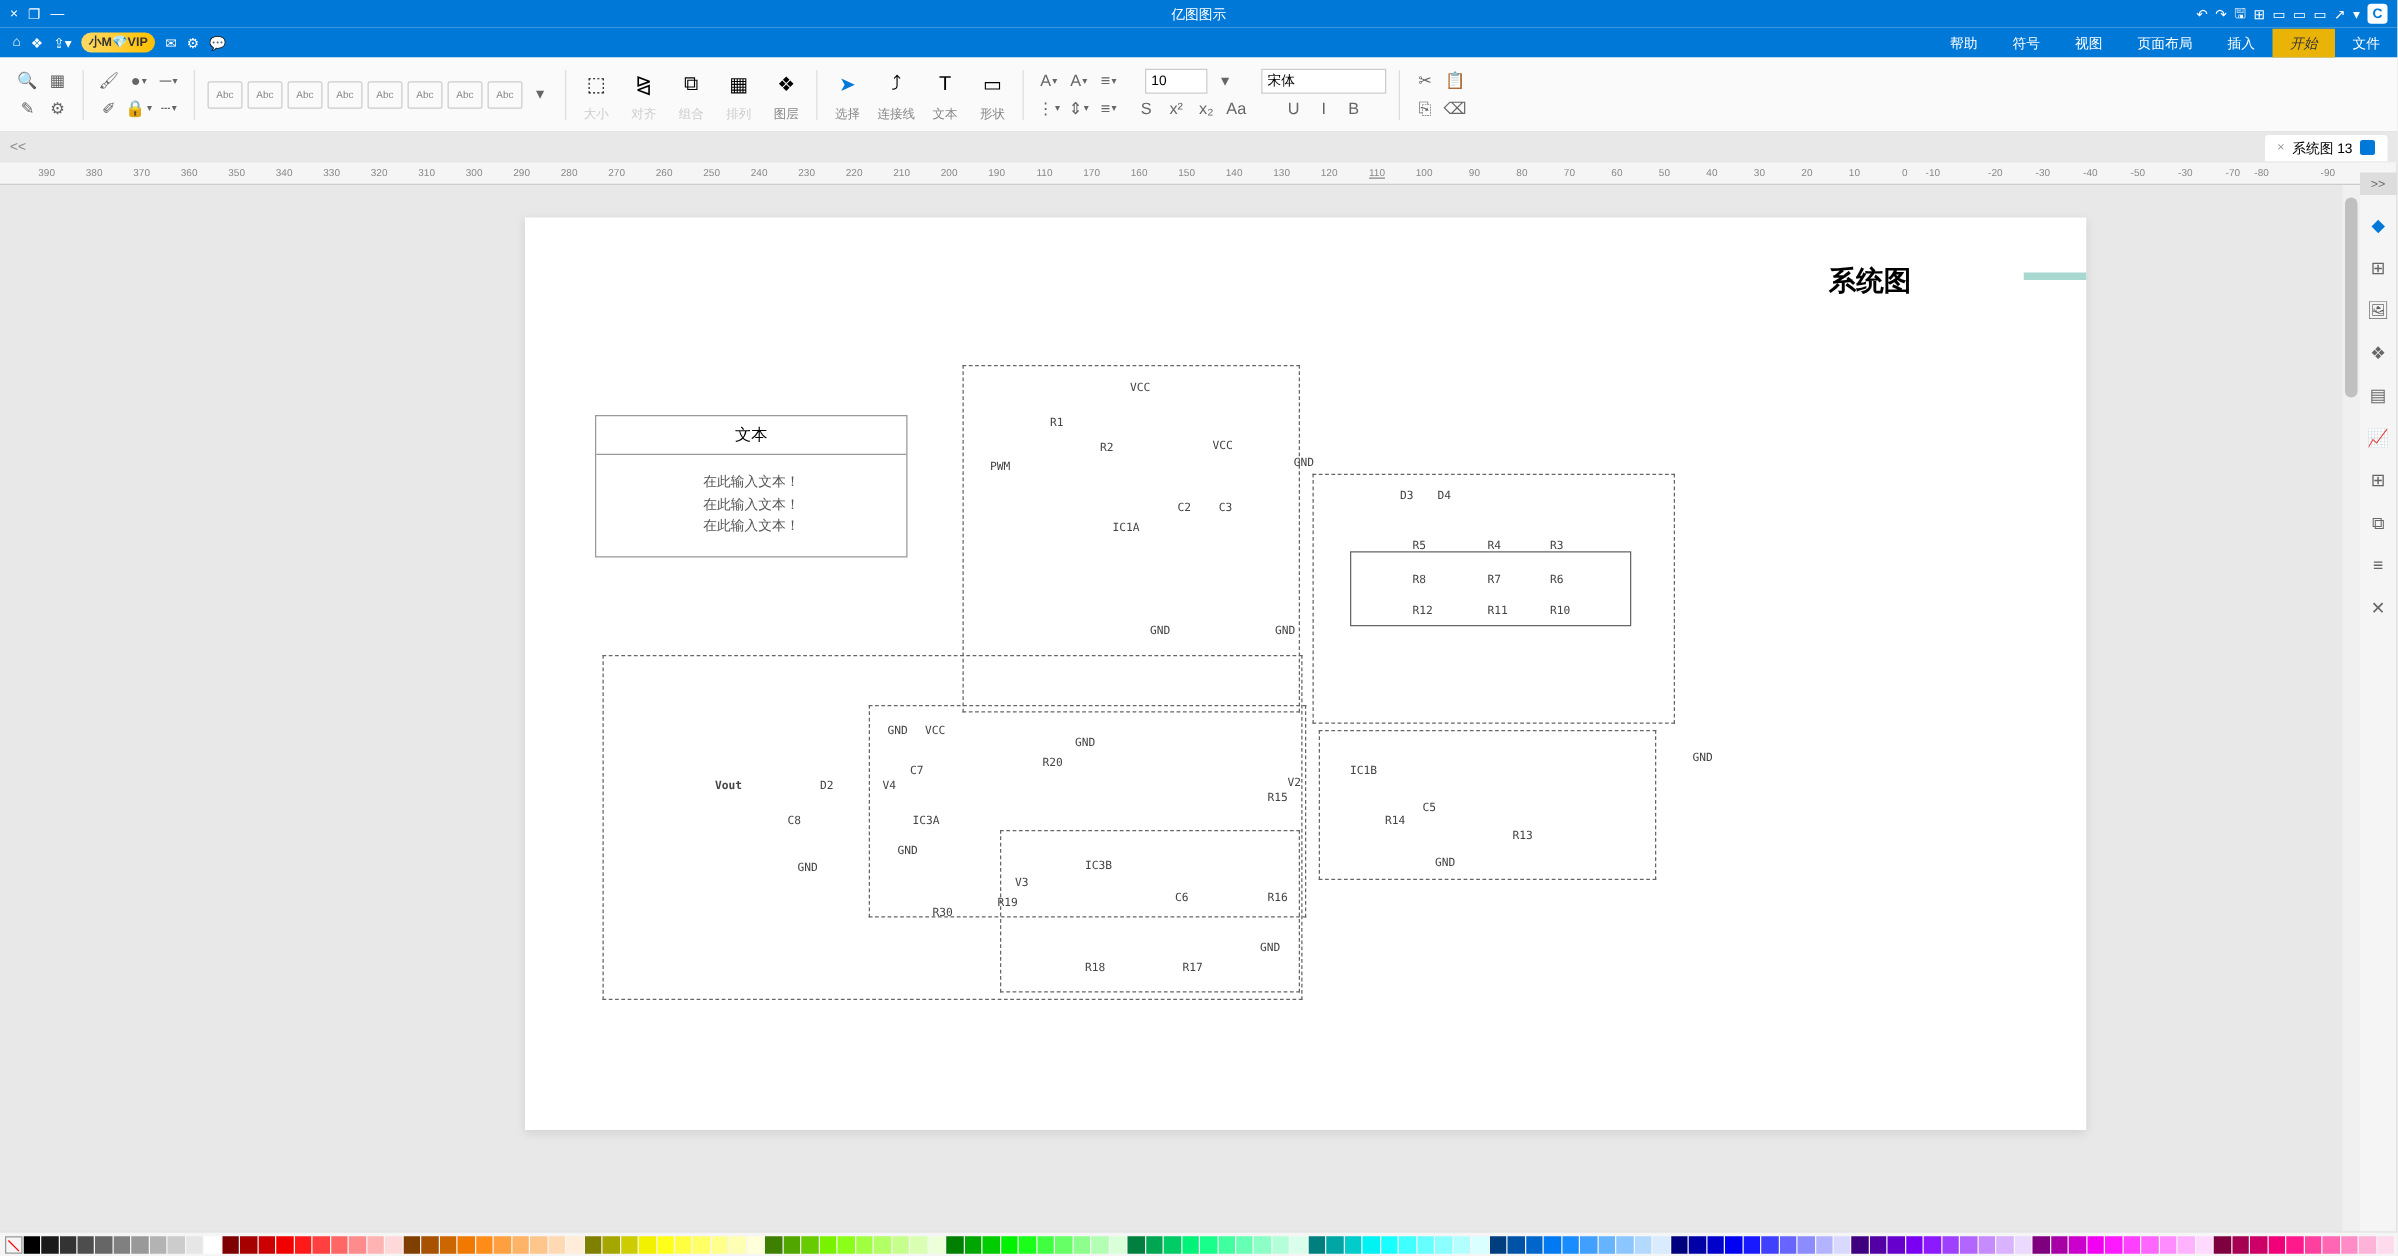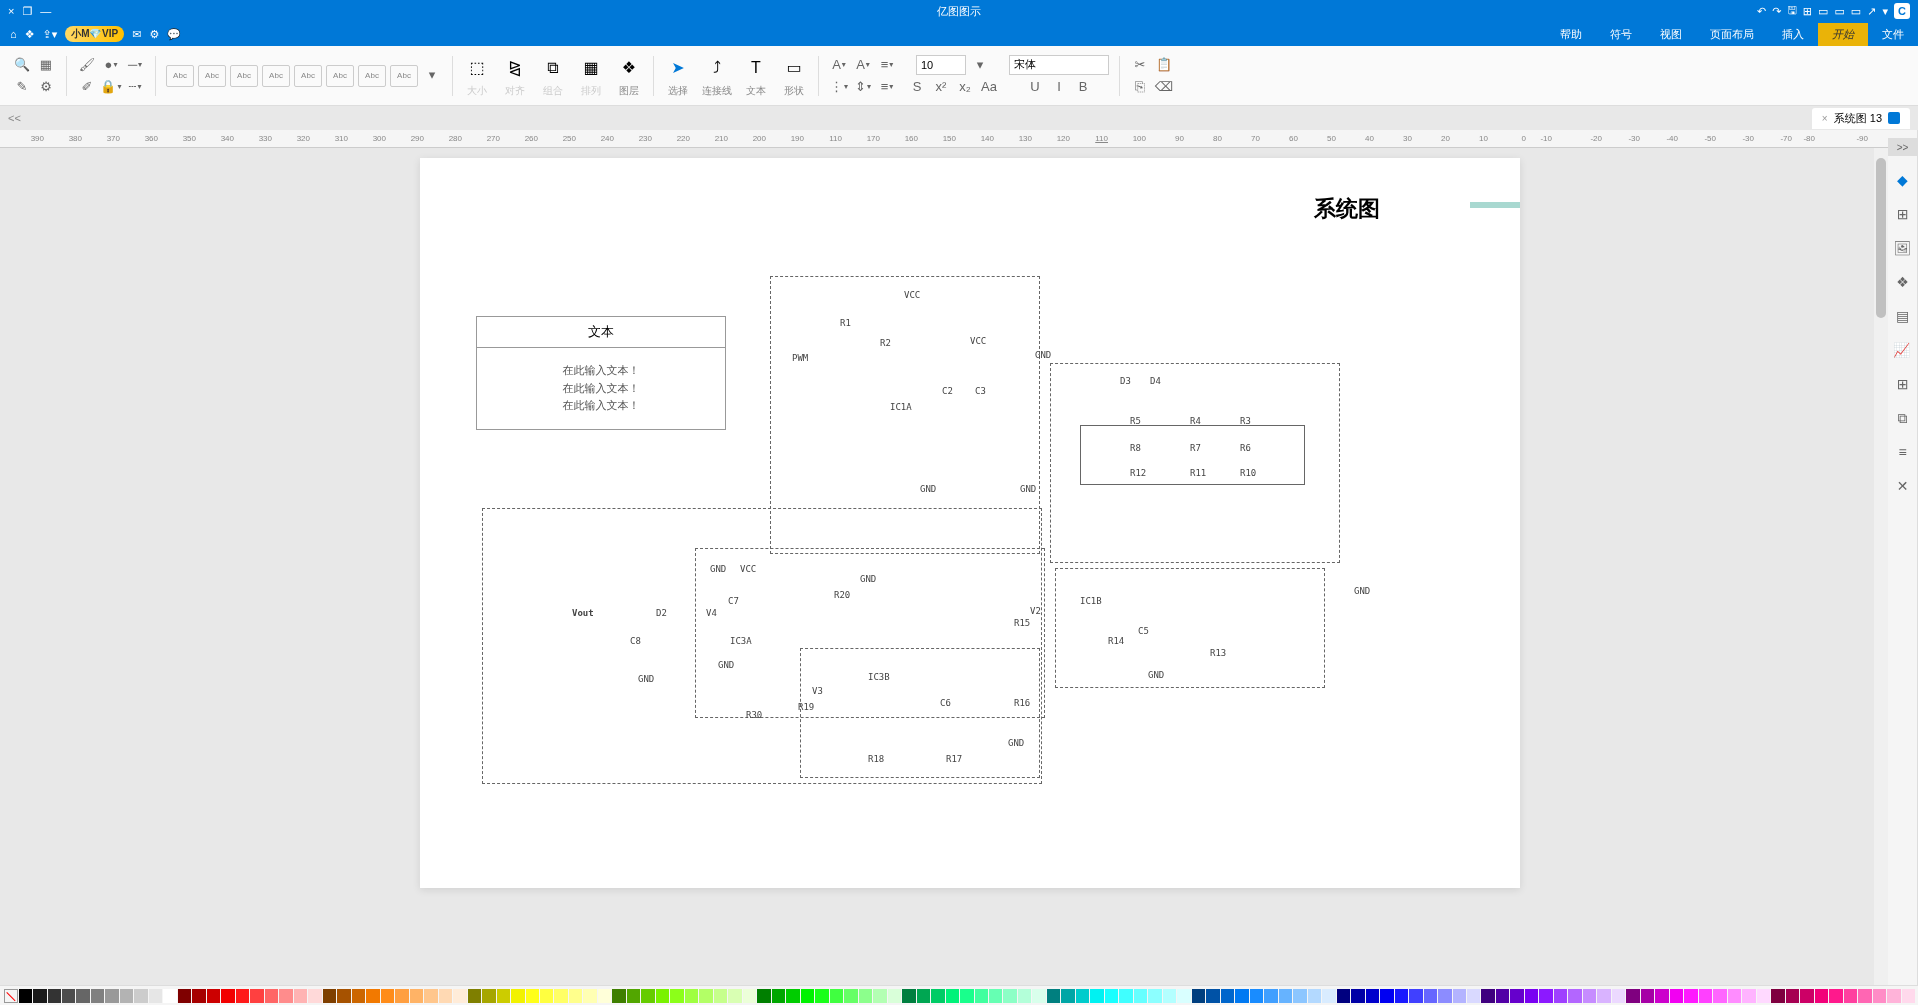--- a/index.html
+++ b/index.html
@@ -48,21 +48,21 @@
 .left-sidebar .side-item { width: 20px; height: 20px; color: #666; display: flex; align-items: center; justify-content: center; cursor: pointer; font-size: 14px; }
 .left-sidebar .side-item.active { color: #0078d7; }
 .toggle-btn { background: #ddd; width: 30px; height: 18px; display: flex; align-items: center; justify-content: center; font-size: 10px; color: #666; cursor: pointer;}
 
 .canvas-area { flex: 1; background: #e8e8e8; position: relative; overflow: hidden; }
 .ruler-h { position: absolute; top: 0; left: 0; right: 0; height: 18px; background: #f5f5f5; border-bottom: 1px solid #ccc; display: flex; font-size: 8px; color: #888; }
 .ruler-h .tick { position: absolute; top: 4px; }
 .scrollbar-v { position: absolute; right: 0; top: 18px; bottom: 0; width: 14px; background: #f0f0f0; }
 .scrollbar-v .thumb { background: #c0c0c0; width: 10px; margin: 0 2px; height: 160px; border-radius: 5px; margin-top: 10px;}
 
-.canvas { position: absolute; top: 28px; left: 420px; width: 1100px; height: 730px; background: white; box-shadow: 0 2px 8px rgba(0,0,0,0.1); }
+.canvas { position: absolute; top: 44px; left: 420px; width: 1249px; height: 730px; background: white; box-shadow: 0 2px 8px rgba(0,0,0,0.1); }
 .canvas-title { position: absolute; top: 36px; right: 140px; font-size: 22px; font-weight: bold; }
 .canvas-accent { position: absolute; top: 44px; right: 0; width: 50px; height: 6px; background: #a8d8d0; }
 
 
 .textbox { position: absolute; left: 56px; top: 158px; width: 250px; border: 1px solid #999; }
 .textbox .tb-head { border-bottom: 1px solid #999; text-align: center; padding: 6px; font-size: 13px; }
 .textbox .tb-body { padding: 14px; text-align: center; font-size: 11px; color: #555; line-height: 1.6; }
 
 
 .block { position: absolute; border: 1px dashed #666; }

